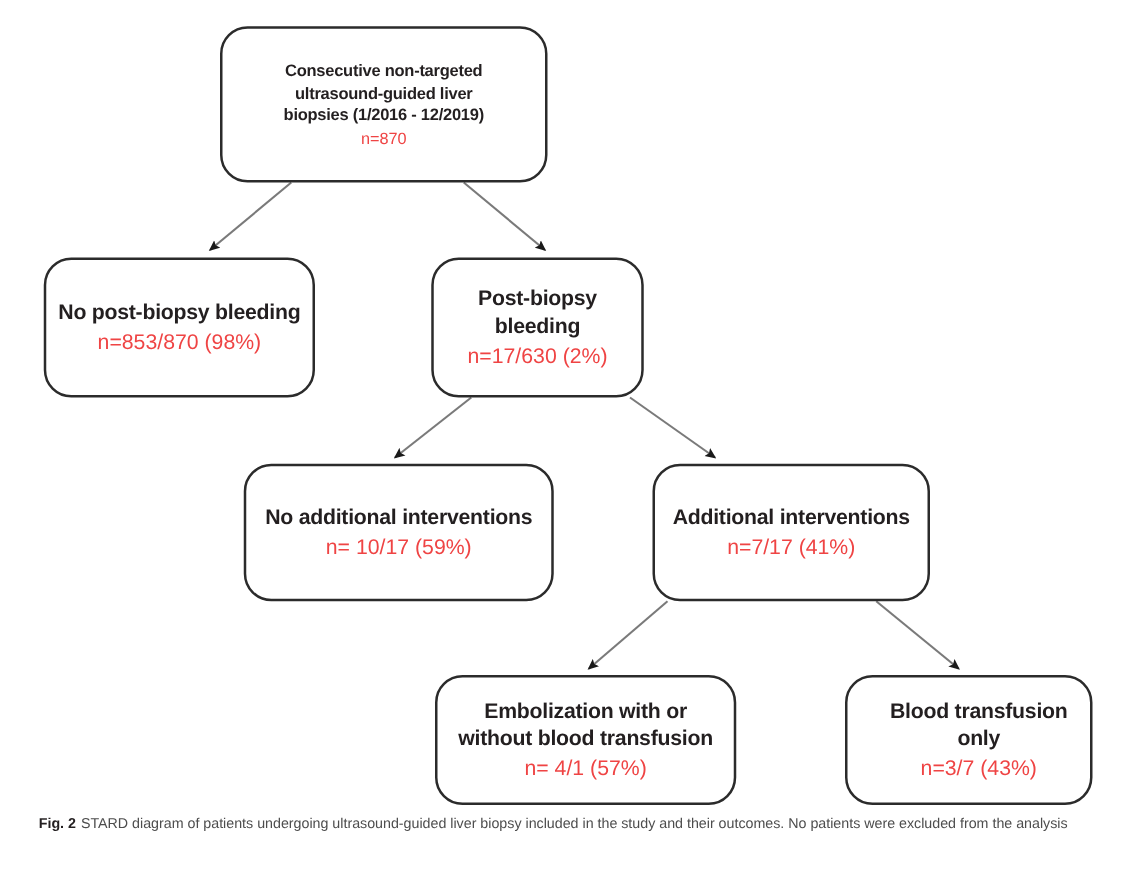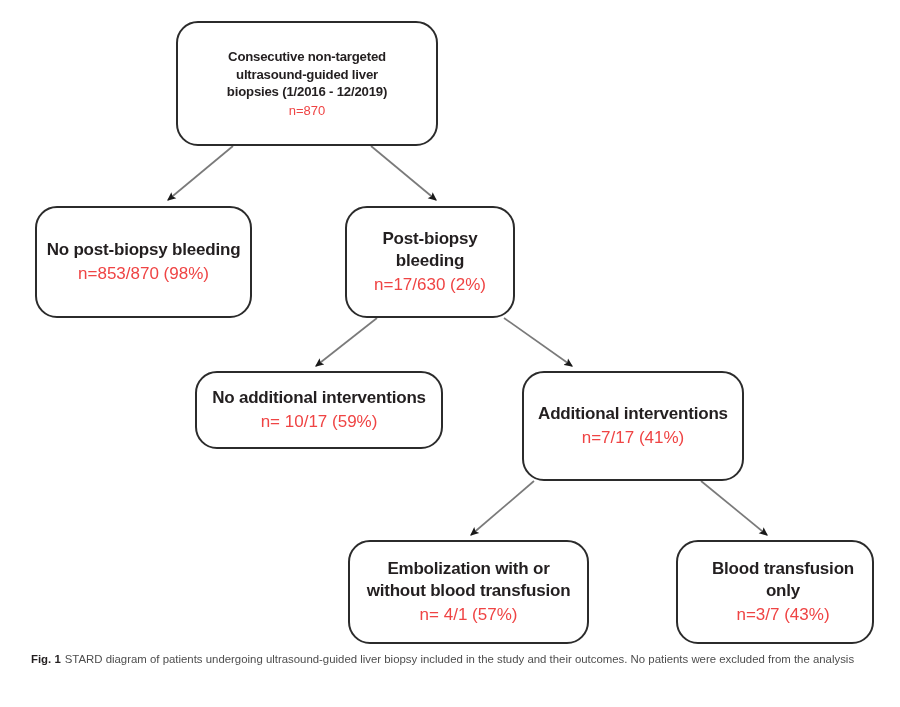--- a/index.html
+++ b/index.html
@@ -55,21 +55,21 @@
     padding-top: 1px;
   }
   
   #box-cohort      { left: 176px; top: 21px;  width: 262px; height: 125px; }
   #box-cohort .box-title { font-size: 13.2px; }
   #box-cohort .box-count { font-size: 13px; }
 
   #box-no-bleeding { left: 35px;  top: 206px; width: 217px; height: 112px; }
   #box-bleeding    { left: 345px; top: 206px; width: 170px; height: 112px; }
 
-  #box-no-intervention { left: 195px; top: 371px; width: 248px; height: 78px; }
+  #box-no-intervention { left: 195px; top: 371px; width: 248px; height: 110px; }
   #box-intervention    { left: 506px; top: 371px; width: 222px; height: 110px; margin-left: 16px; }
 
   #box-embolization { left: 348px; top: 540px; width: 241px; height: 104px; }
   #box-transfusion  { left: 676px; top: 540px; width: 198px; height: 104px; padding-left: 16px; }
 
   .flow-box:not(#box-cohort) .box-title { font-size: 17px; }
   .flow-box:not(#box-cohort) .box-count { font-size: 17px; }
 
   
   #figure-caption {
@@ -145,16 +145,16 @@
     </div>
     <div class="box-count">n= 4/1 (57%)</div>
   </div>
 
   <div class="flow-box" id="box-transfusion">
     <div class="box-title">Blood transfusion only</div>
     <div class="box-count">n=3/7 (43%)</div>
   </div>
 
   <div id="figure-caption">
-    <span class="caption-label">Fig. 1</span><span class="caption-body">STARD diagram of patients undergoing ultrasound-guided liver biopsy included in the study and their outcomes. No patients were excluded from the analysis</span>
+    <span class="caption-label">Fig. 2</span><span class="caption-body">STARD diagram of patients undergoing ultrasound-guided liver biopsy included in the study and their outcomes. No patients were excluded from the analysis</span>
   </div>
 
 </div>
 
 </body></html>

